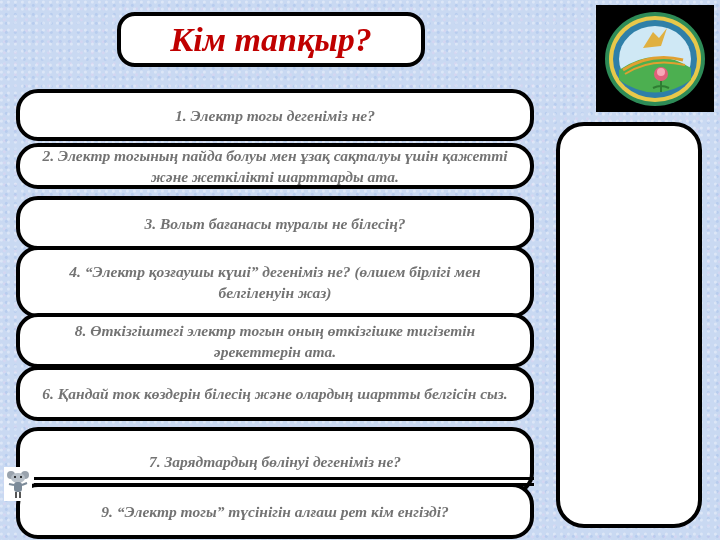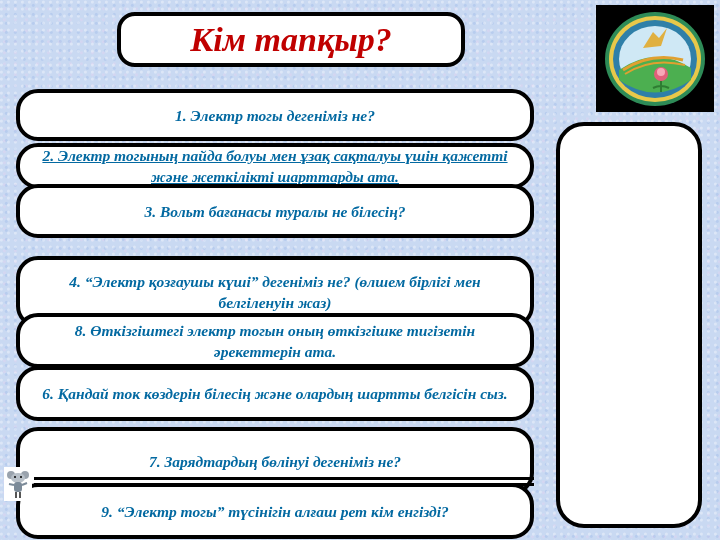--- a/index.html
+++ b/index.html
@@ -16,21 +16,21 @@
         radial-gradient(circle at 20% 30%, rgba(255,255,255,0.35) 0 1px, transparent 2px),
         radial-gradient(circle at 70% 60%, rgba(150,180,230,0.35) 0 1px, transparent 2px),
         radial-gradient(circle at 40% 80%, rgba(230,210,240,0.35) 0 1px, transparent 2px);
       background-size: 7px 7px, 9px 9px, 11px 11px;
       font-family: "Liberation Serif", "DejaVu Serif", serif;
     }
     .title-box {
       position: absolute;
       left: 117px;
       top: 12px;
-      width: 348px;
+      width: 308px;
       height: 55px;
       background: #fff;
       border: 4px solid #000;
       border-radius: 18px;
       box-sizing: border-box;
       display: flex;
       align-items: center;
       justify-content: center;
     }
     .title-text {
@@ -60,21 +60,21 @@
       border-radius: 22px;
       box-sizing: border-box;
       display: flex;
       align-items: center;
       justify-content: center;
       text-align: center;
       font-weight: bold;
       font-style: italic;
       font-size: 15.5px;
       line-height: 21px;
-      color: #0369a1;
+      color: #737373;
       padding: 0 16px;
       cursor: pointer;
     }
     .answer-panel {
       position: absolute;
       left: 556px;
       top: 122px;
       width: 146px;
       height: 406px;
       background: #fff;
@@ -120,27 +120,27 @@
     <path d="M40 38 L50 22 L56 28 L64 18 L58 36 Z" fill="#e0b040"></path>
     <circle cx="58" cy="64" r="7" fill="#e0607a"></circle>
     <circle cx="58" cy="62" r="4" fill="#f7a8b8"></circle>
     <path d="M58 71 L58 82 M50 78 Q58 74 66 78" stroke="#2e7d32" stroke-width="2" fill="none"></path>
   </svg>
 </div>
 
 <div class="q-box" style="top:89px;height:52px;">
   <span>1. Электр тогы дегеніміз не?</span>
 </div>
-<div class="q-box" style="top:143px;height:46px;text-decoration:underline;">
+<div class="q-box" style="top:143px;height:46px;">
   <span>2. Электр тогының пайда болуы мен ұзақ сақталуы үшін қажетті және жеткілікті шарттарды ата.</span>
 </div>
-<div class="q-box" style="top:184px;height:54px;font-style:italic;">
+<div class="q-box" style="top:196px;height:54px;font-style:italic;">
   <span>3. Вольт бағанасы туралы не білесің?</span>
 </div>
-<div class="q-box" style="top:256px;height:72px;">
+<div class="q-box" style="top:246px;height:72px;">
   <span>4. “Электр қозғаушы күші” дегеніміз не? (өлшем бірлігі мен белгіленуін жаз)</span>
 </div>
 <div class="q-box" style="top:313px;height:55px;">
   <span>8. Өткізгіштегі электр тогын оның өткізгішке тигізетін әрекеттерін ата.</span>
 </div>
 <div class="q-box" style="top:366px;height:55px;">
   <span>6. Қандай ток көздерін білесің және олардың шартты белгісін сыз.</span>
 </div>
 <div class="q-box" style="top:427px;height:68px;">
   <span>7. Зарядтардың бөлінуі дегеніміз не?</span>

